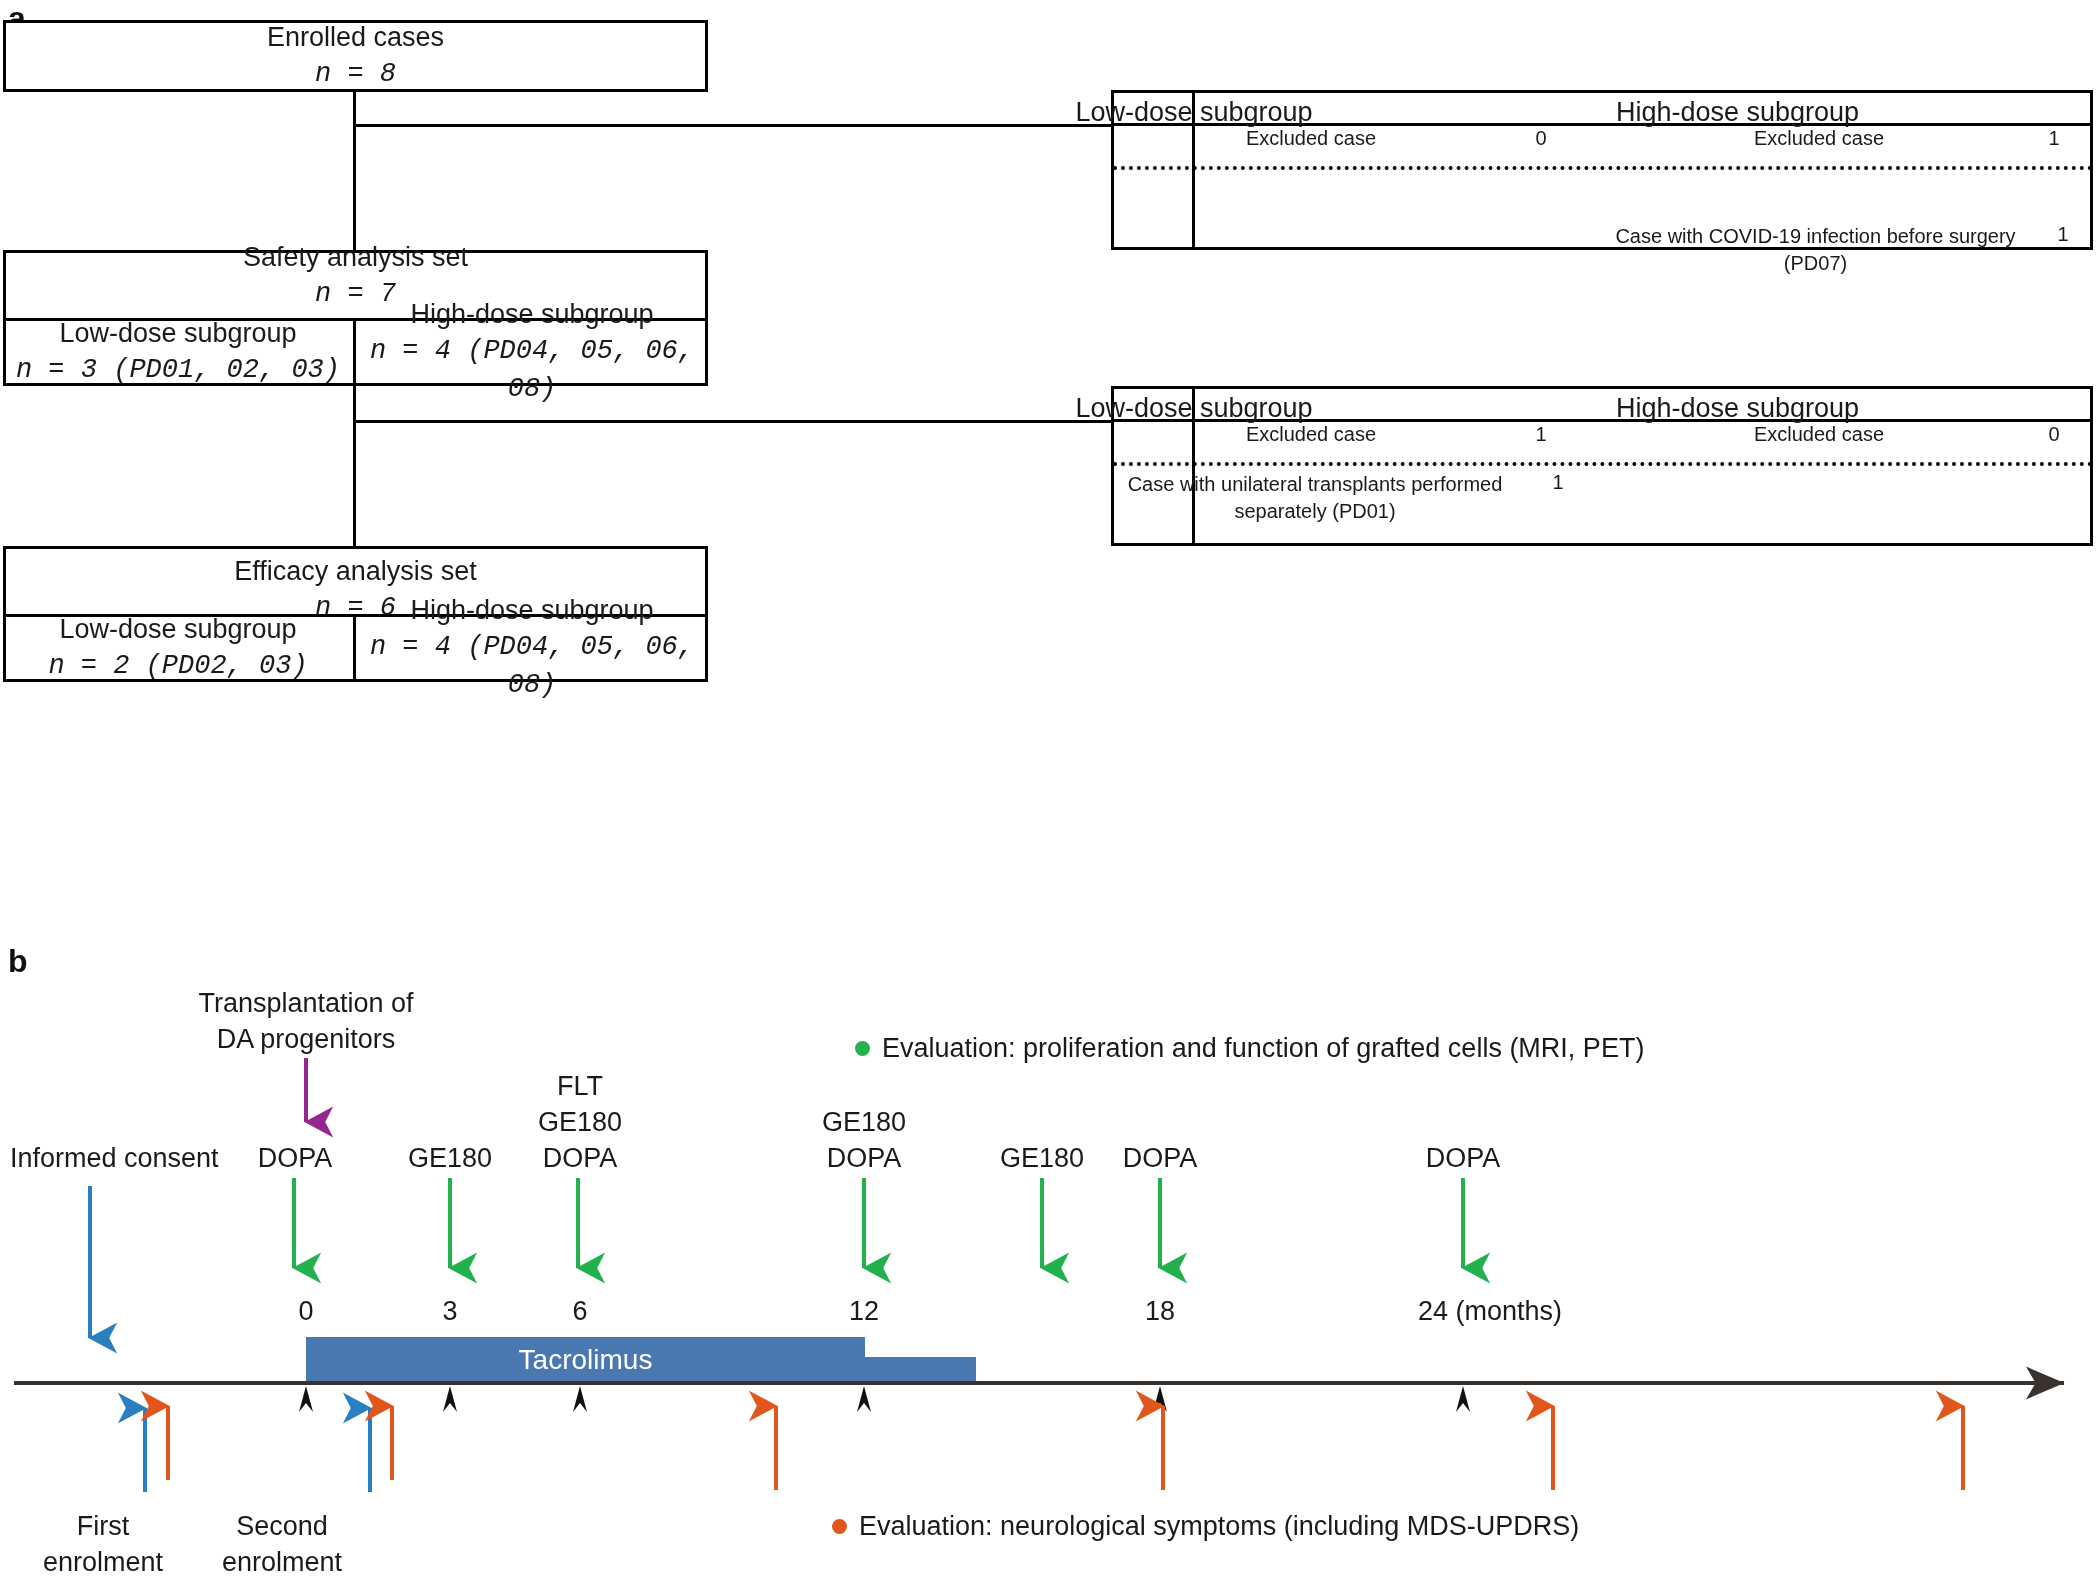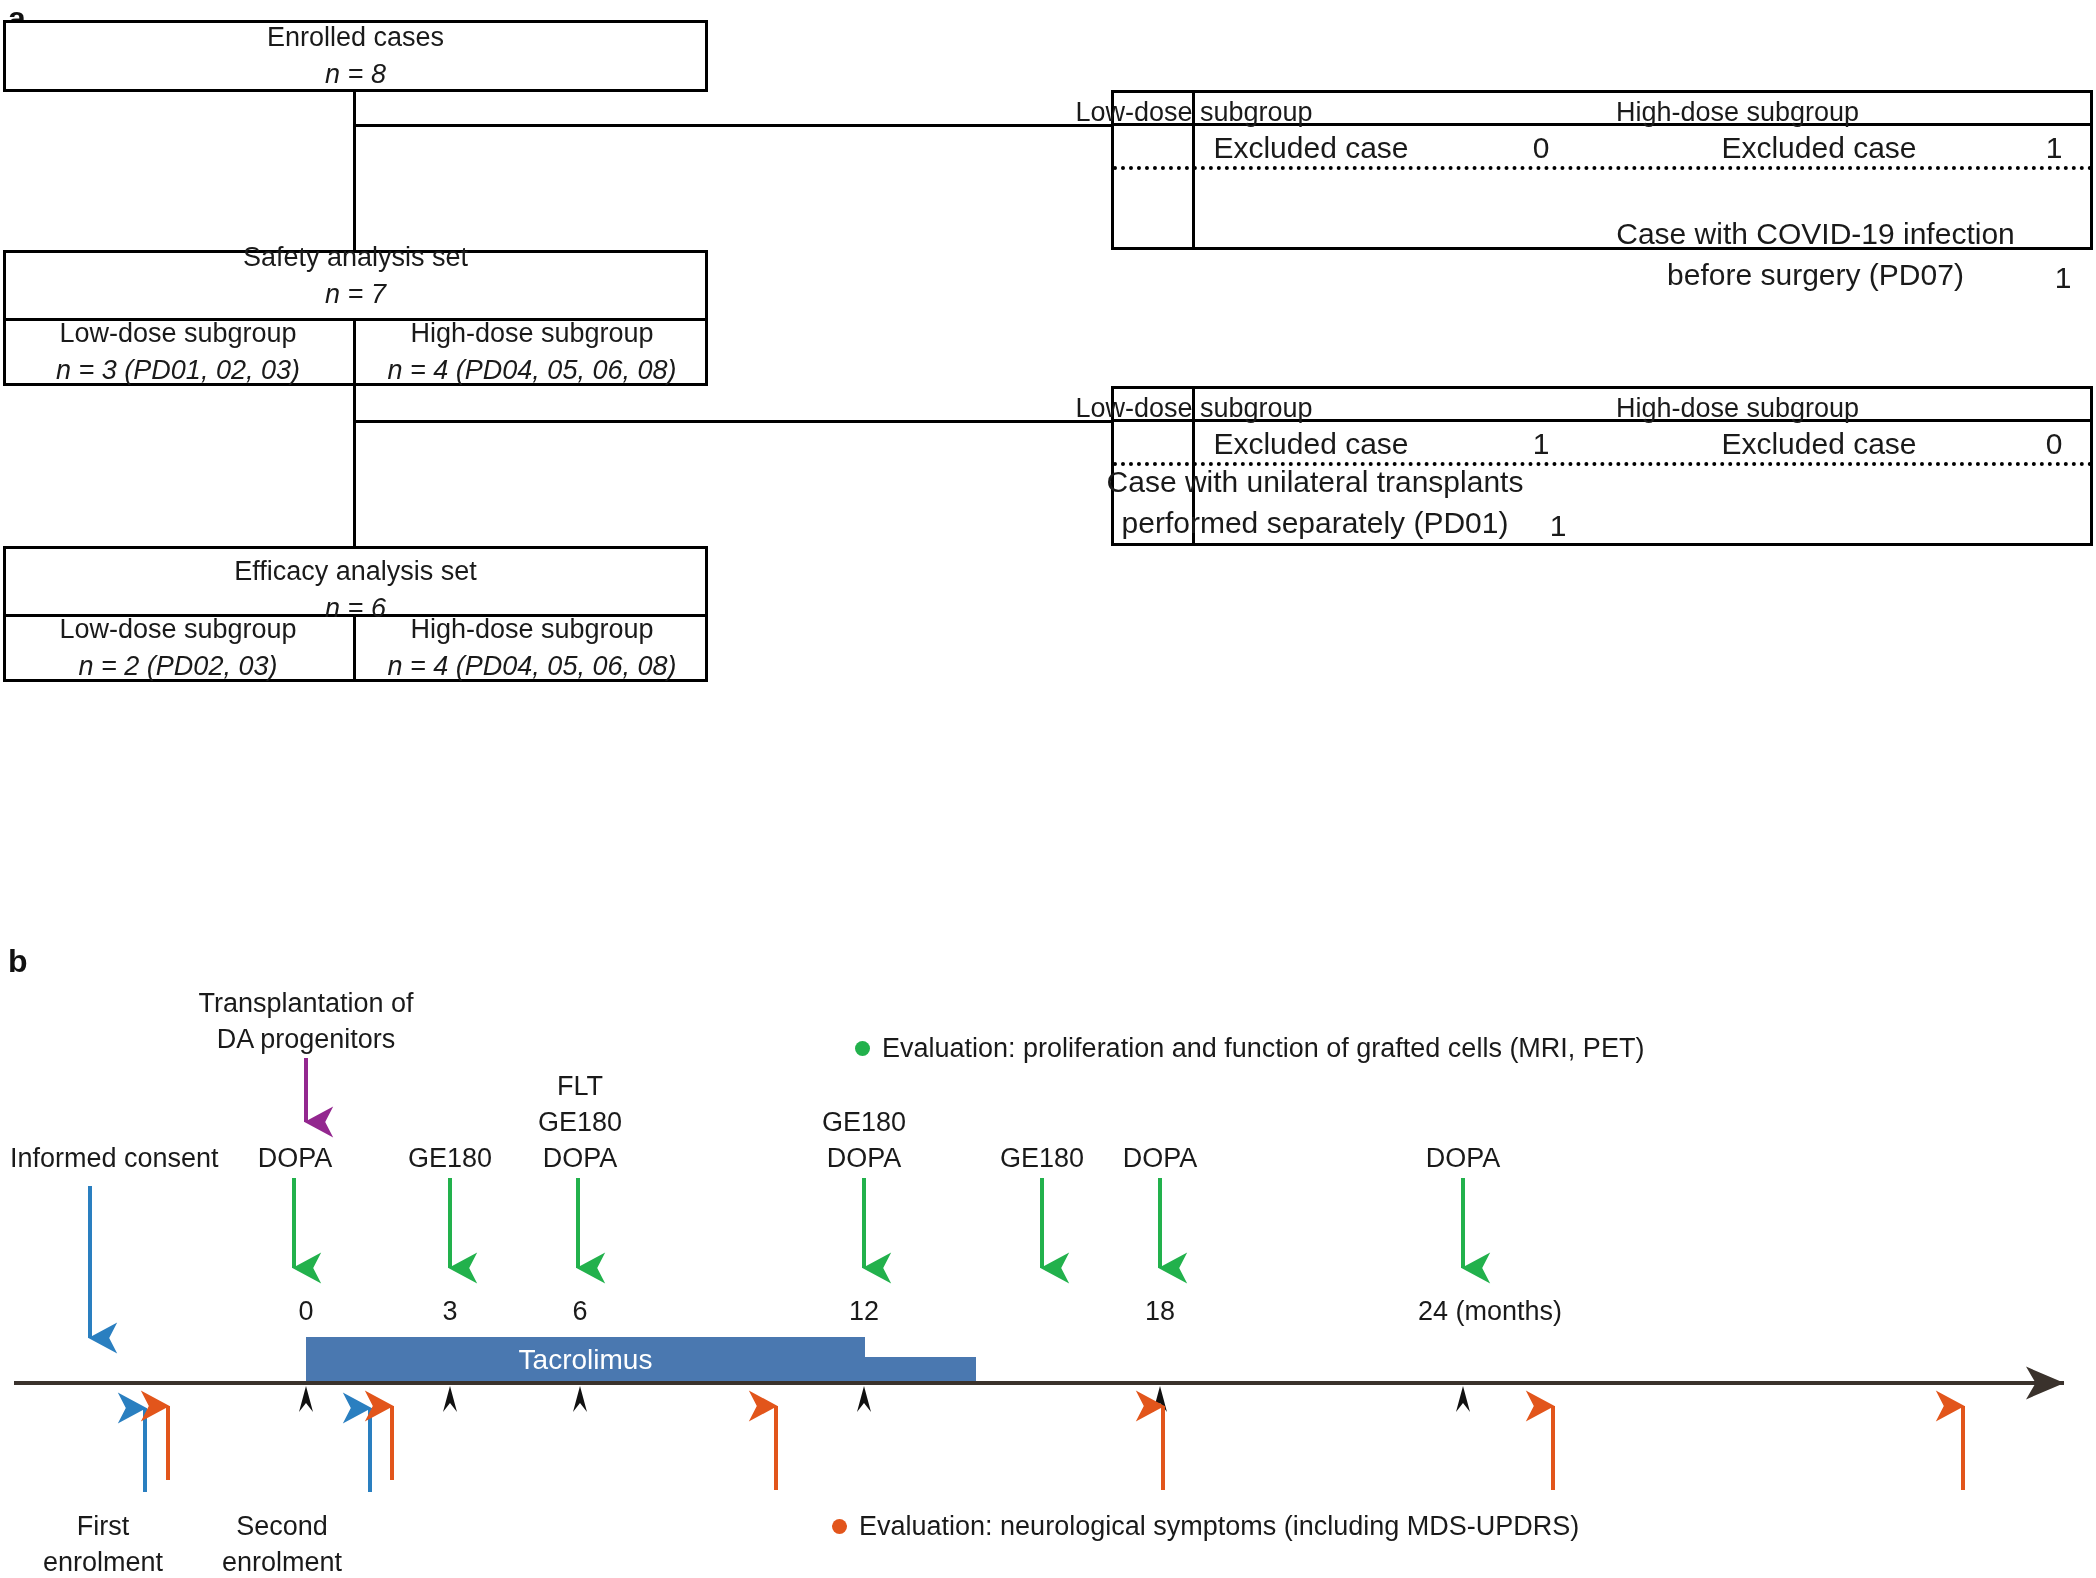--- a/index.html
+++ b/index.html
@@ -14,31 +14,31 @@
   }
   
   .fbox{
     position:absolute;box-sizing:border-box;border:3px solid #000;background:#fff;
   }
   .fcell{
     position:absolute;box-sizing:border-box;
     display:flex;flex-direction:column;align-items:center;justify-content:center;
     font-size:27px;line-height:1.38;text-align:center;
   }
-  .fcell .ital{font-style:italic;}
+  .fcell .ital{font-style:italic;font-family:Liberation Mono, monospace;}
   .vline{position:absolute;background:#000;}
   .hline{position:absolute;background:#000;}
   .dotline{
     position:absolute;height:0;border-top:4px dotted #000;
   }
   .sep-v{position:absolute;background:#000;width:3px;}
   .sep-h{position:absolute;background:#000;height:3px;}
   .excel-row{
-    position:absolute;box-sizing:border-box;display:flex;align-items:flex-end;
-    font-size:30px;
+    position:absolute;box-sizing:border-box;display:flex;align-items:flex-start;
+    font-size:20px;
   }
   .excel-label{flex:1;text-align:center;}
   .excel-num{width:64px;text-align:center;}
 
   
   .tl-text{position:absolute;font-size:27px;line-height:1.34;white-space:nowrap;text-align:right;}
   .tl-center{transform:translateX(-50%);text-align:center;}
   .axis{position:absolute;height:4px;background:#3a322c;}
   .tac-bar{position:absolute;background:#4a78b0;}
   .tac-label{

